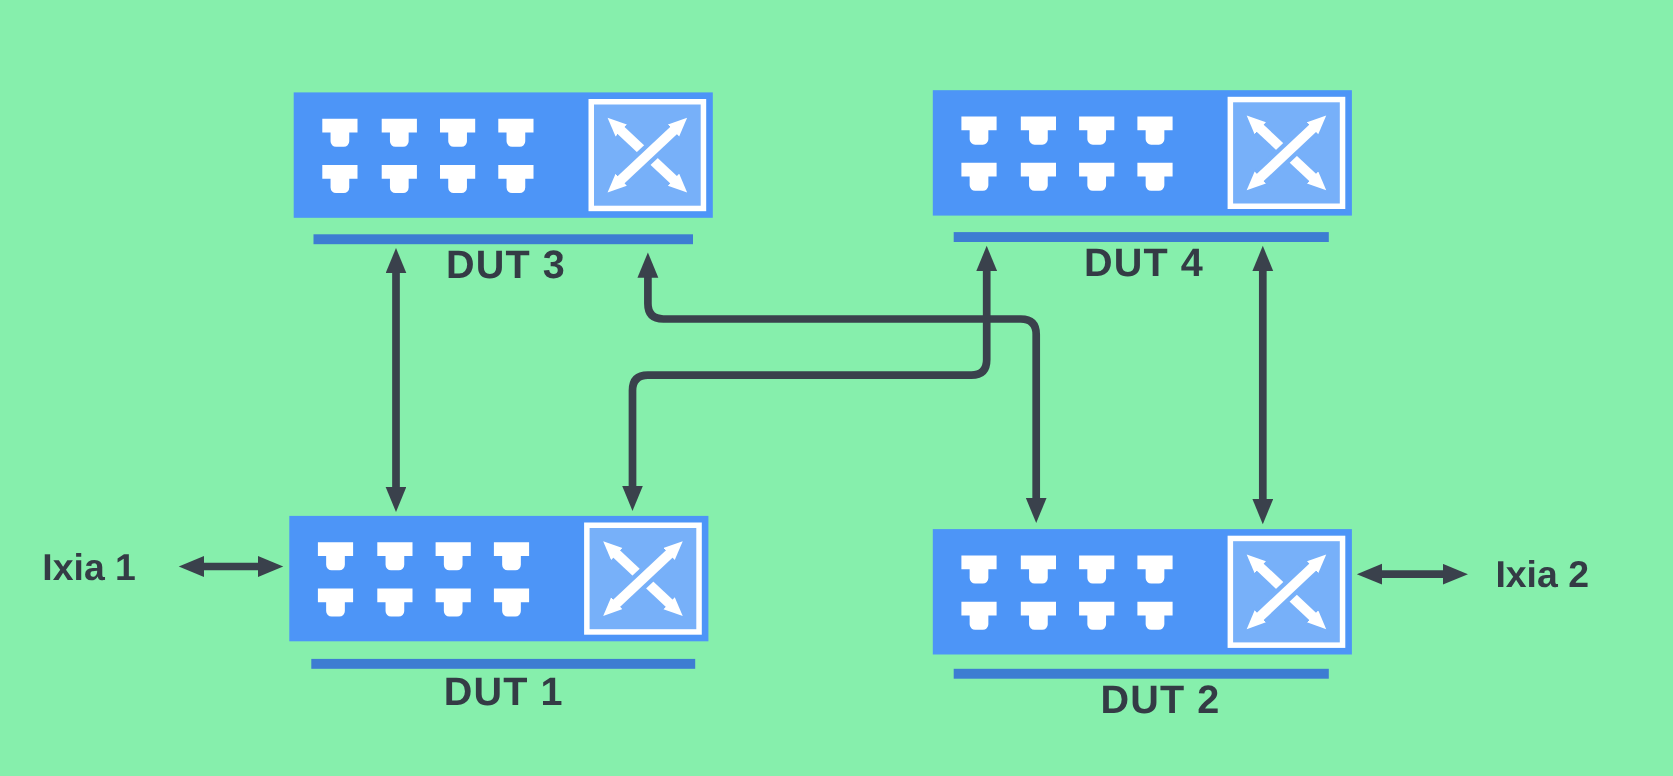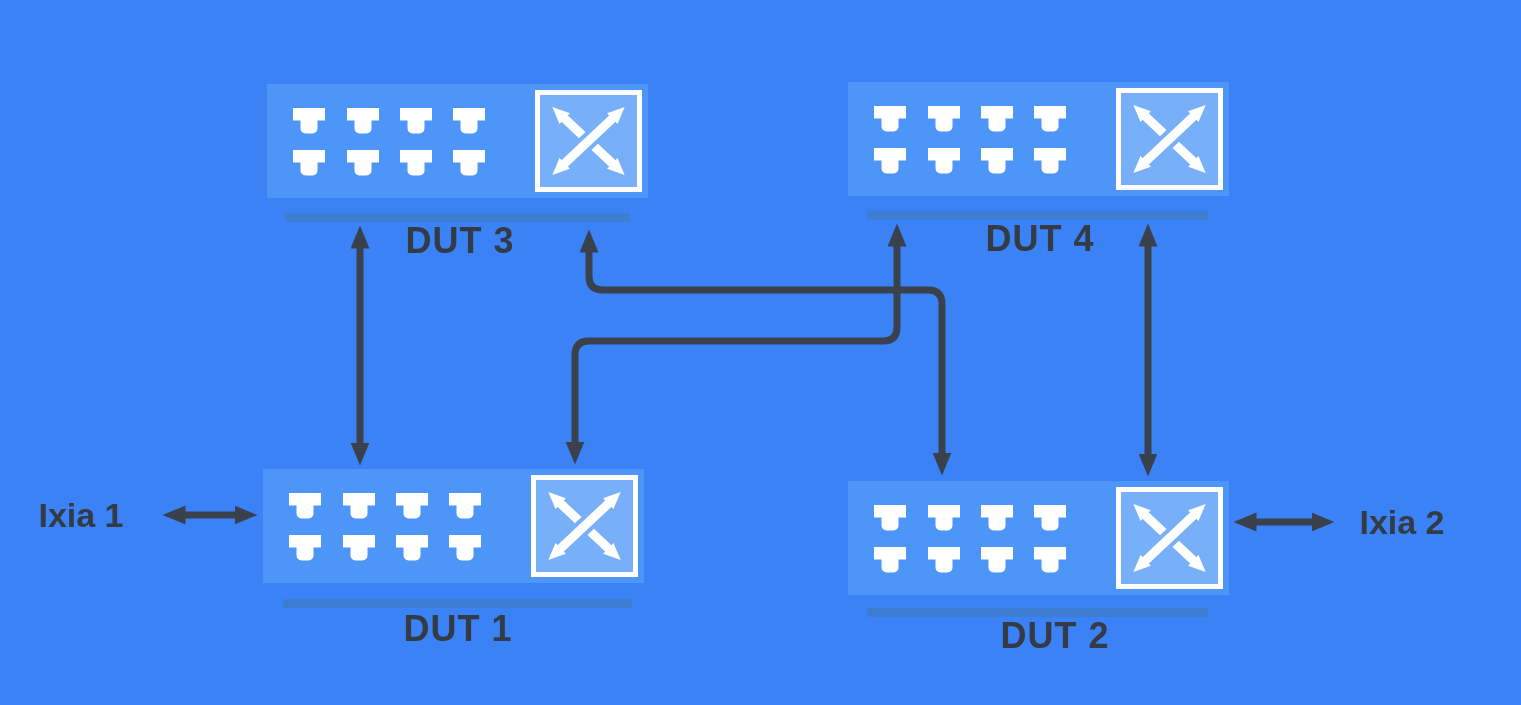--- a/index.html
+++ b/index.html
@@ -4,21 +4,21 @@
 <style>
   html, body {
     margin: 0;
     padding: 0;
     background: #ffffff;
   }
   .canvas {
     position: relative;
     width: 1521px;
     height: 705px;
-    background: #3b82f6;
+    background: #86efac;
     overflow: hidden;
     font-family: "Liberation Sans", sans-serif;
     text-align: right;
   }
   svg text.node-label {
     font-family: "Liberation Sans", "DejaVu Sans", sans-serif;
     font-weight: bold;
     font-size: 36px;
     letter-spacing: 1px;
     fill: #343B45;

